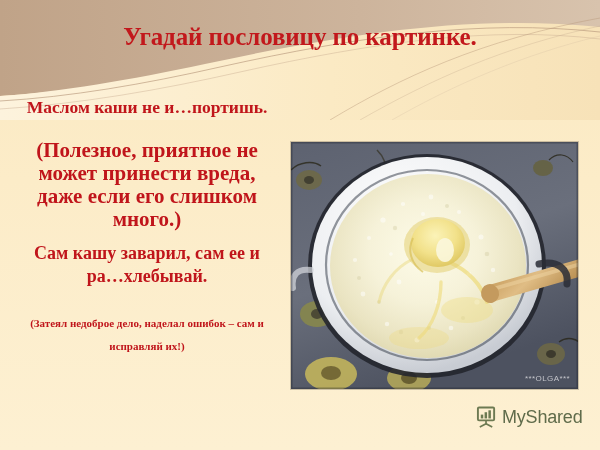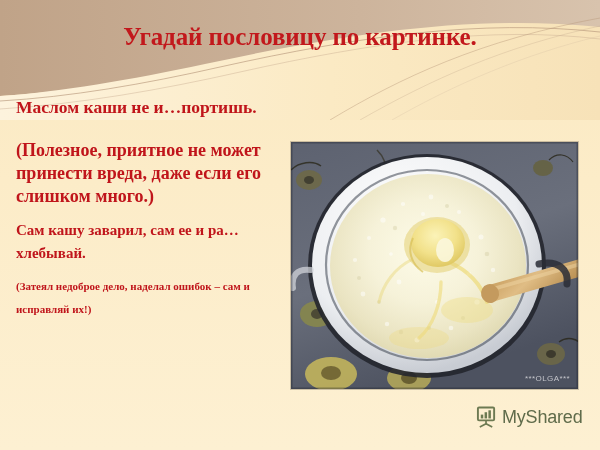--- a/index.html
+++ b/index.html
@@ -55,34 +55,35 @@
     letter-spacing: -0.1px;
     white-space: nowrap;
   }
 
   
   .text-column {
     position: absolute;
     left: 6px;
     top: 96px;
     width: 282px;
+    text-align: center;
     z-index: 6;
   }
   .para {
     color: #c0151b;
     font-family: "Liberation Serif", "DejaVu Serif", serif;
     font-weight: bold;
     font-size: 17px;
     line-height: 23px;
     margin: 0 0 8px 0;
     padding: 0 10px;
   }
   .para.p1 { font-size: 17.5px; margin-bottom: 10px; }
-  .para.p2 { font-size: 18px; margin-bottom: 11px; margin-top: 20px; }
-  .para.p3 { font-size: 15px; margin-bottom: 10px; }
+  .para.p2 { font-size: 21px; margin-bottom: 11px; margin-top: 20px; }
+  .para.p3 { font-size: 18px; margin-bottom: 24px; }
   .para.p4 { font-size: 11px; margin-bottom: 0; }
 
   
   .photo-frame {
     position: absolute;
     left: 291px;
     top: 142px;
     width: 287px;
     height: 247px;
     z-index: 5;

